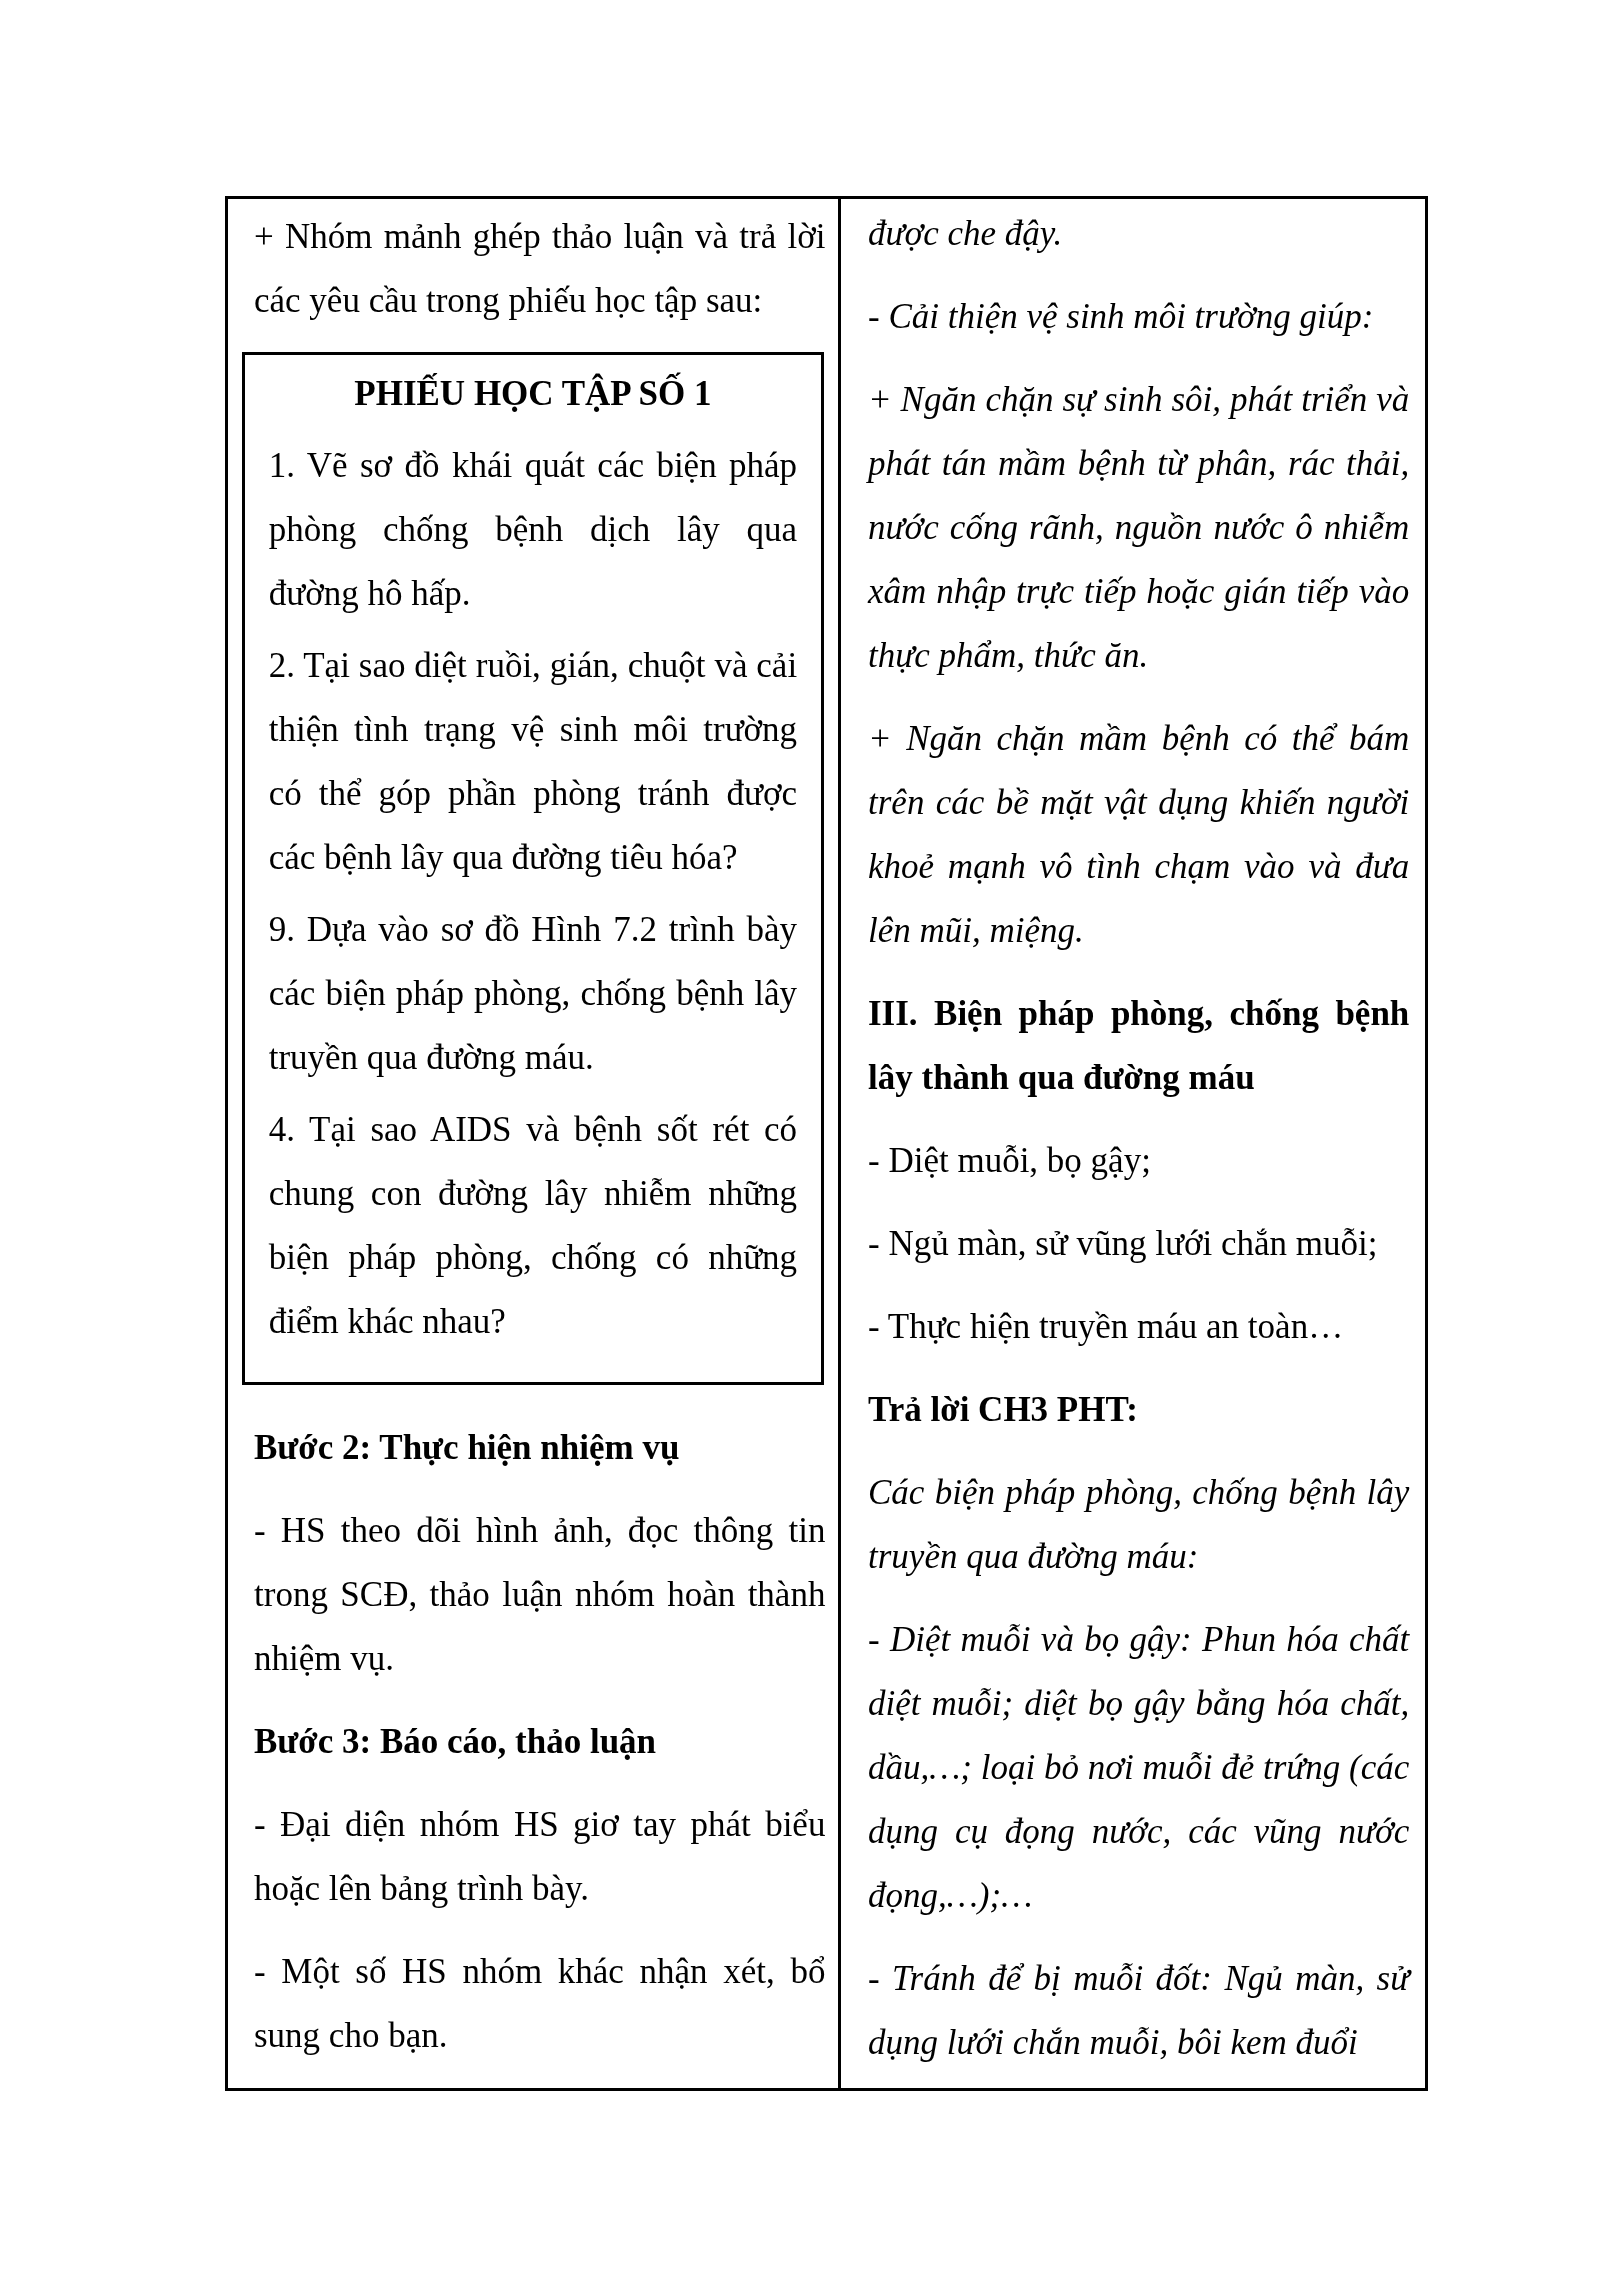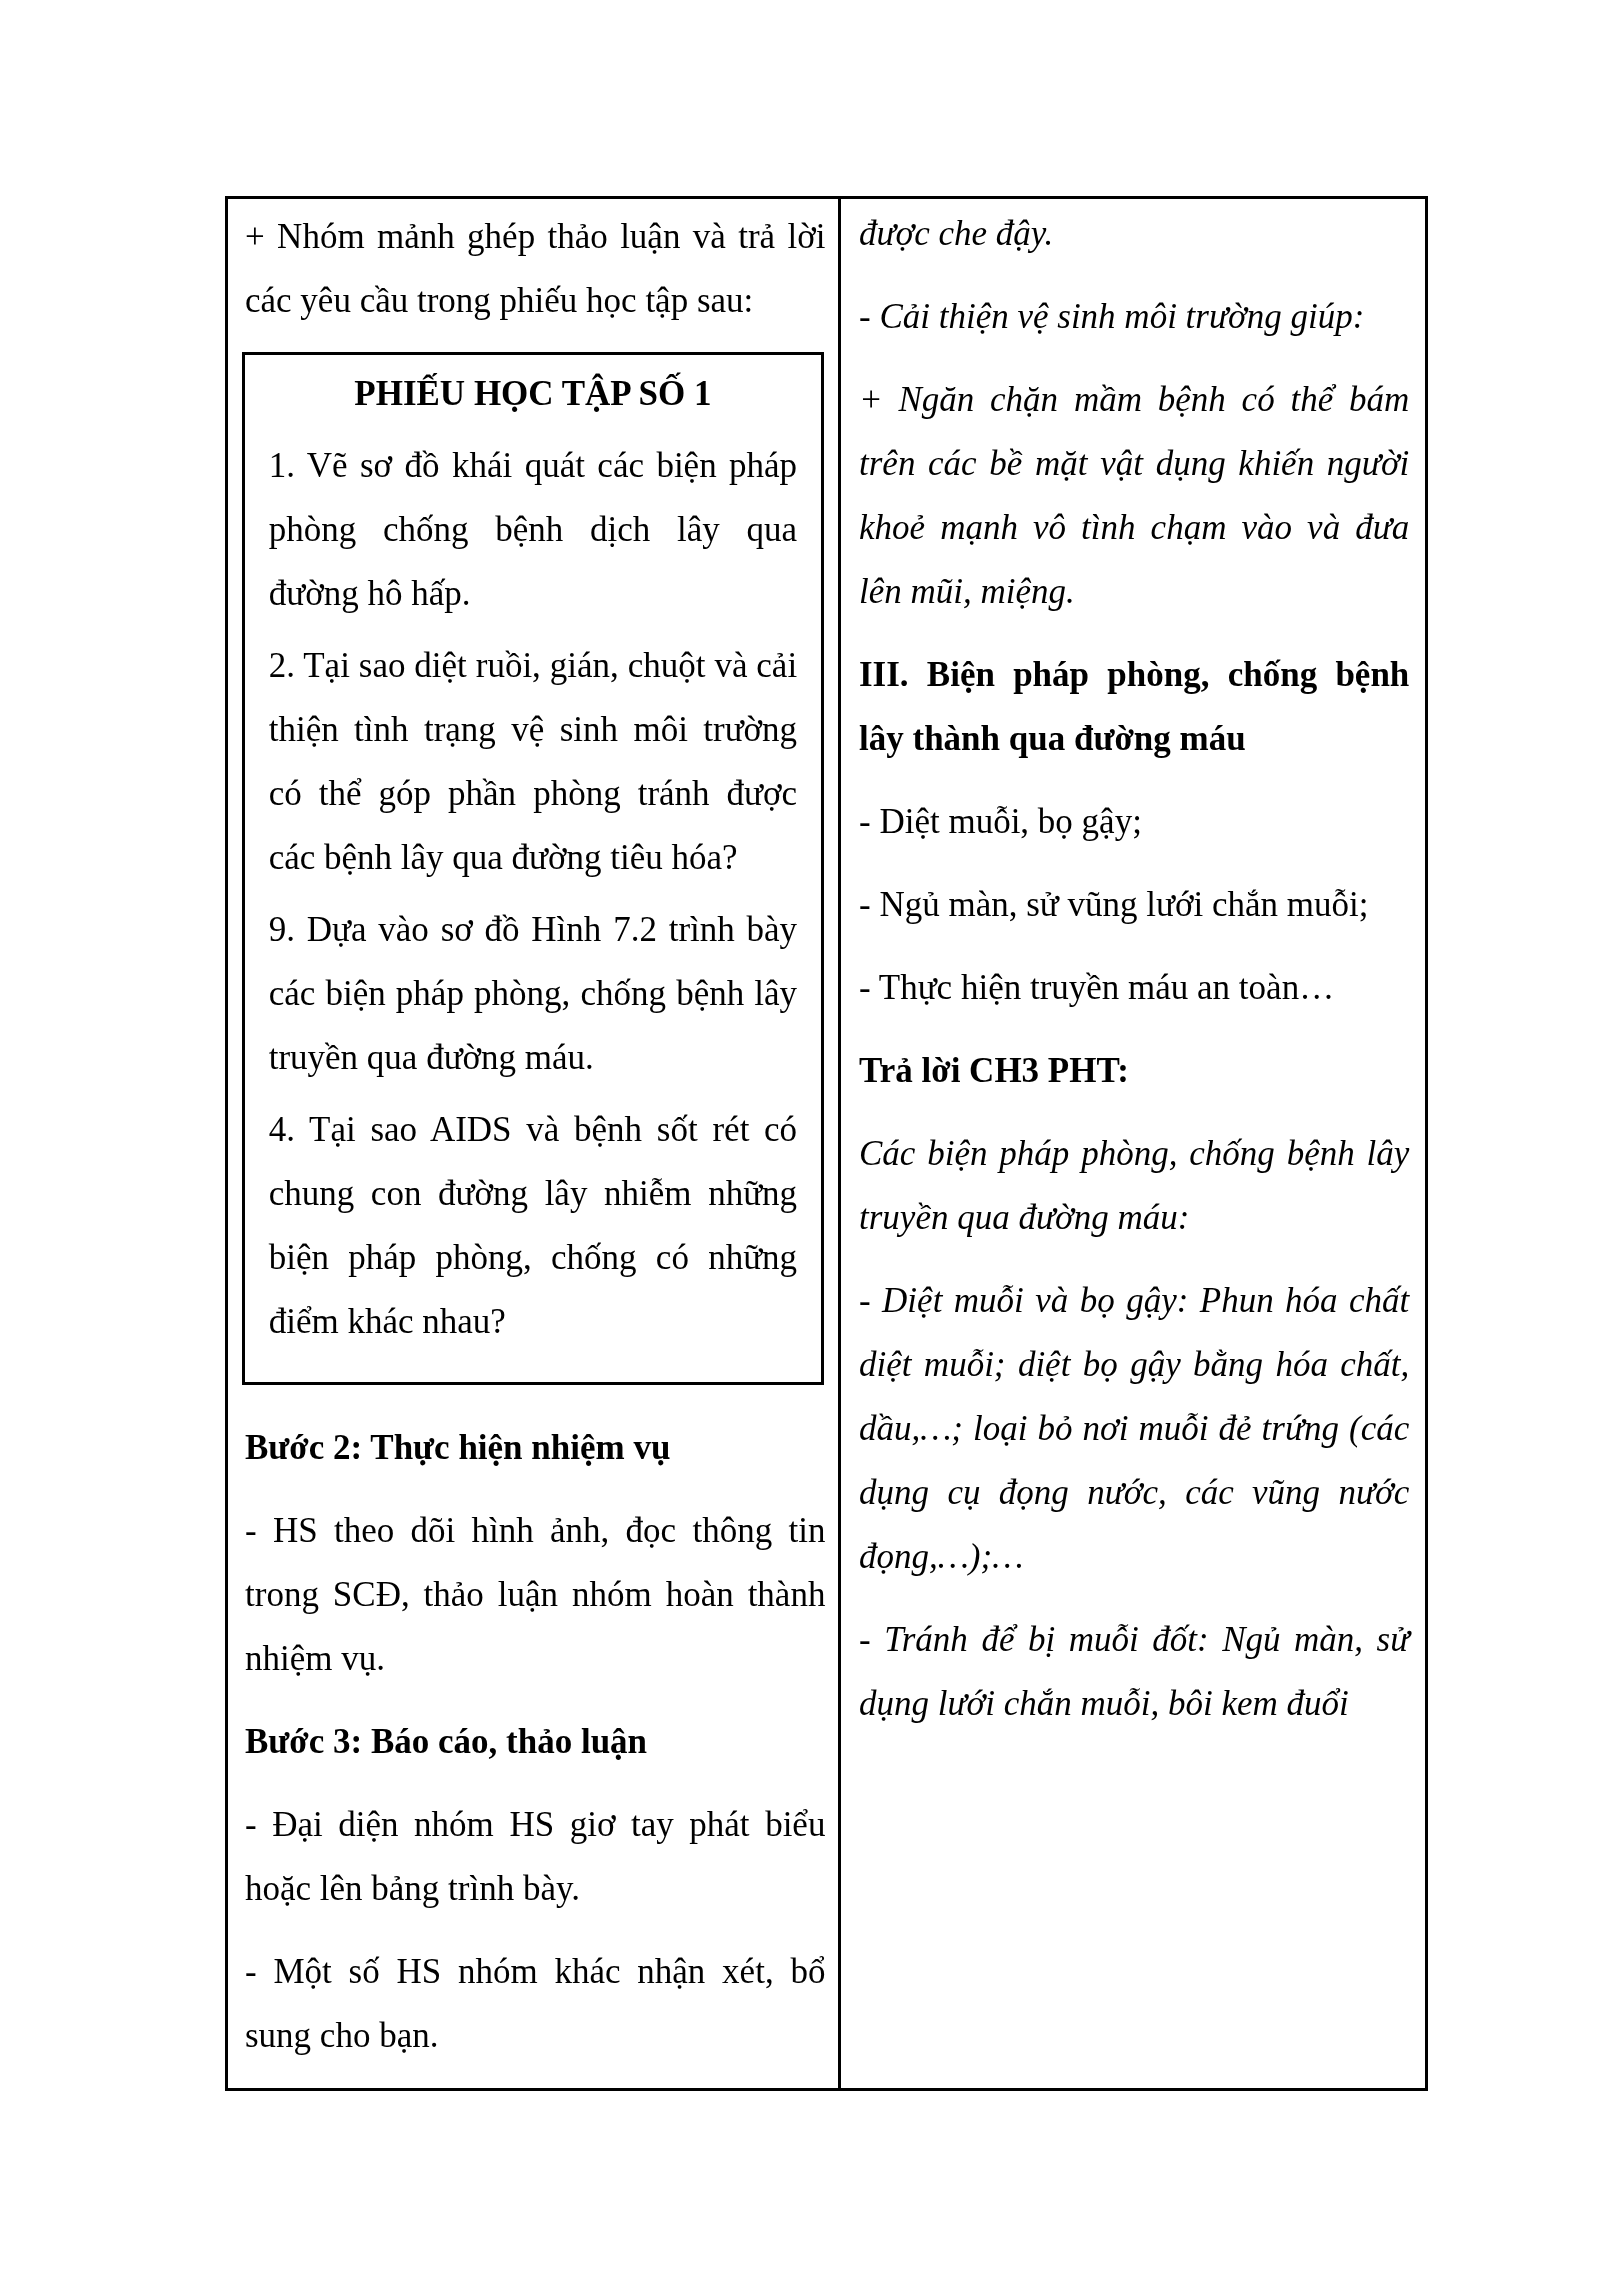--- a/index.html
+++ b/index.html
@@ -36,21 +36,21 @@
     width: 613px;
     flex: none;
     border-right: 3.1px solid #000000;
     padding: 6.3px 12.6px 0 14px;
   }
   .cell-right {
     flex: 1;
     padding: 3.1px 15.7px 0 15px;
   }
   p.para {
-    margin: 0 0 19px 3px;
+    margin: 0 0 19px 12px;
     line-height: 64px;
     text-align: justify;
   }
   p.left-align { text-align: left; }
   .bold { font-weight: bold; }
   .italic { font-style: italic; }
   .worksheet-box {
     border: 3.9px solid #000000;
     box-sizing: border-box;
     margin: 15.7px 1.6px 31px 0;
@@ -89,20 +89,21 @@
       <p class="para bold left-align step2-gap">Bước 2: Thực hiện nhiệm vụ</p>
       <p class="para">- HS theo dõi hình ảnh, đọc thông tin trong SCĐ, thảo luận nhóm hoàn thành nhiệm vụ.</p>
       <p class="para bold left-align">Bước 3: Báo cáo, thảo luận</p>
       <p class="para">- Đại diện nhóm HS giơ tay phát biểu hoặc lên bảng trình bày.</p>
       <p class="para">- Một số HS nhóm khác nhận xét, bổ sung cho bạn.</p>
     </div>
 
     <div class="cell cell-right">
       <p class="para italic left-align">được che đậy.</p>
       <p class="para italic left-align">- Cải thiện vệ sinh môi trường giúp:</p>
+      <p class="para italic">+ Ngăn chặn sự sinh sôi, phát triển và phát tán mầm bệnh từ phân, rác thải, nước cống rãnh, nguồn nước ô nhiễm xâm nhập trực tiếp hoặc gián tiếp vào thực phẩm, thức ăn.</p>
       <p class="para italic">+ Ngăn chặn mầm bệnh có thể bám trên các bề mặt vật dụng khiến người khoẻ mạnh vô tình chạm vào và đưa lên mũi, miệng.</p>
       <p class="para bold">III. Biện pháp phòng, chống bệnh lây thành qua đường máu</p>
       <p class="para left-align">- Diệt muỗi, bọ gậy;</p>
       <p class="para left-align">- Ngủ màn, sử vũng lưới chắn muỗi;</p>
       <p class="para left-align">- Thực hiện truyền máu an toàn…</p>
       <p class="para bold left-align">Trả lời CH3 PHT:</p>
       <p class="para italic">Các biện pháp phòng, chống bệnh lây truyền qua đường máu:</p>
       <p class="para italic">- Diệt muỗi và bọ gậy: Phun hóa chất diệt muỗi; diệt bọ gậy bằng hóa chất, dầu,…; loại bỏ nơi muỗi đẻ trứng (các dụng cụ đọng nước, các vũng nước đọng,…);…</p>
       <p class="para italic">- Tránh để bị muỗi đốt: Ngủ màn, sử dụng lưới chắn muỗi, bôi kem đuổi</p>
     </div>

